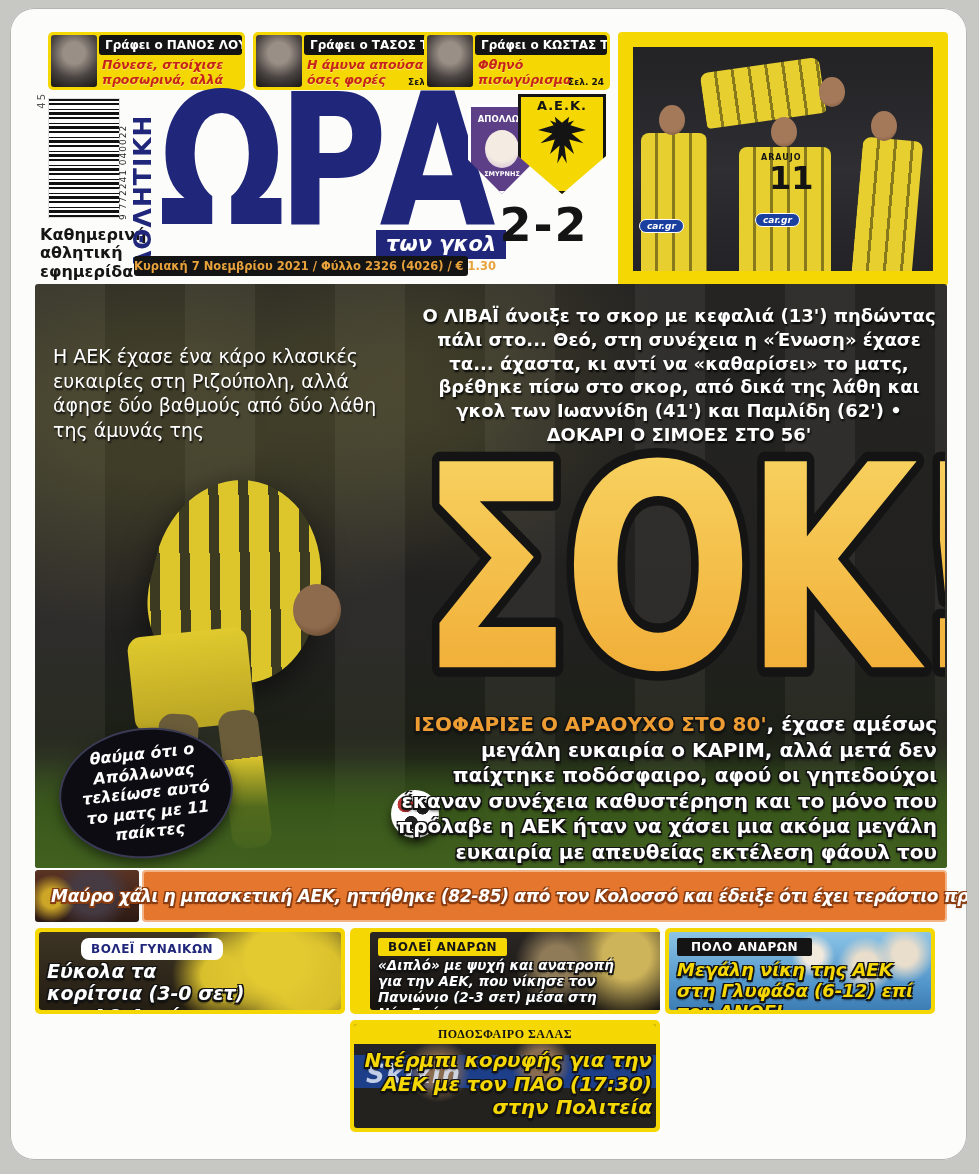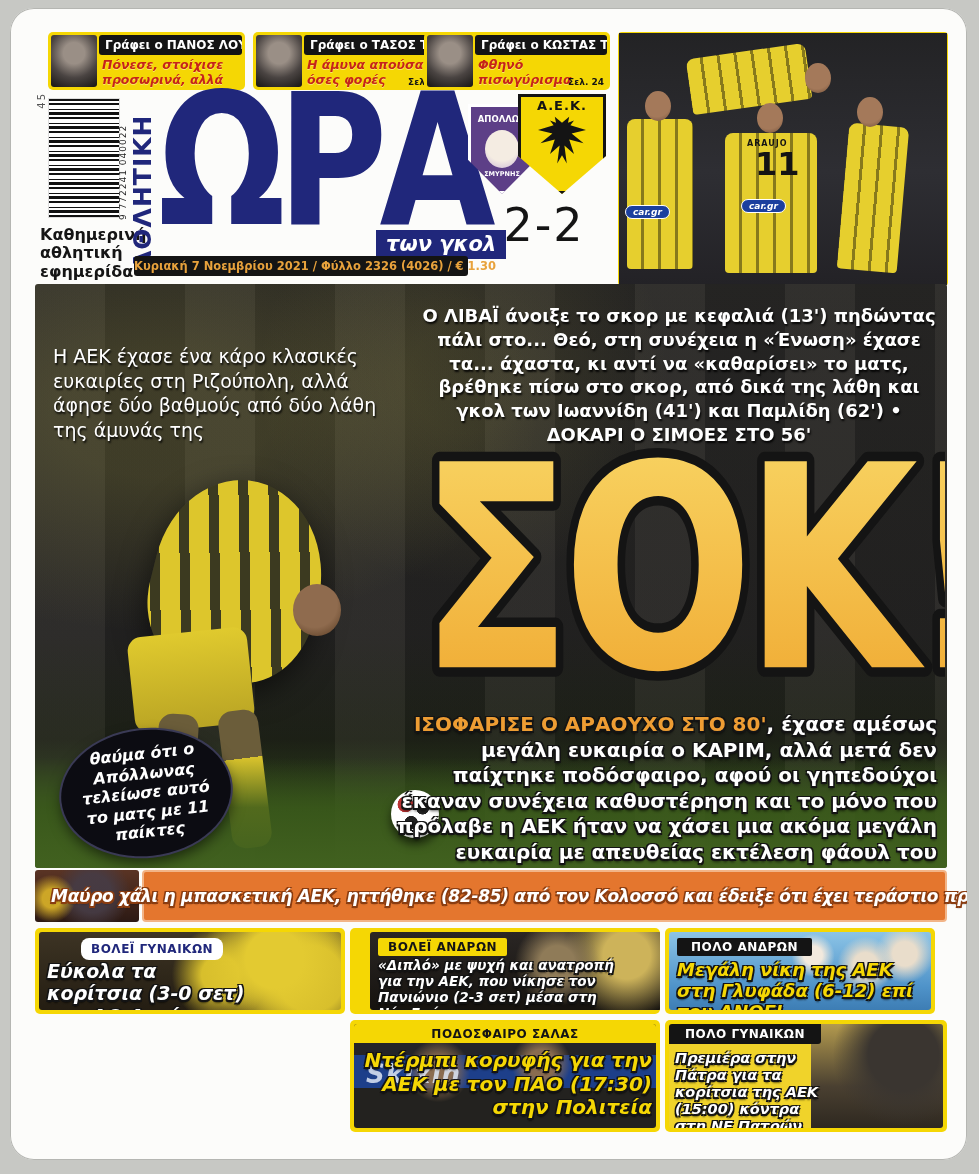--- a/index.html
+++ b/index.html
@@ -49,25 +49,25 @@
       border-radius:50%; background:radial-gradient(circle at 50% 40%, #f4ece2 0 55%, #cbb7d8 100%); }
   .shield.apollon .nm { position:absolute; width:100%; text-align:center; color:#fff; font-weight:bold; }
   .shield.apollon .nm.a { top:10px; font-size:8.5px; }
   .shield.apollon .nm.b { top:66px; font-size:6.5px; }
   .shield.aek { left:56px; top:4px; width:88px; height:100px; background:#f5d704;
       box-shadow:0 0 0 3px #141414 inset; z-index:2; }
   .shield.aek .nm { position:absolute; top:4px; width:100%; text-align:center; color:#141414;
       font-size:13px; font-weight:800; letter-spacing:1px; }
   .shield.aek svg { position:absolute; left:14px; top:18px; }
   .scoreline { position:absolute; left:0; top:108px; width:164px; text-align:center; font-size:46px;
-      font-weight:400; color:#141414; letter-spacing:2px; }
+      font-weight:700; color:#141414; letter-spacing:2px; }
 
   
   .photo-top { position:absolute; left:608px; top:24px; width:330px; height:254px; background:#f5d704;
-      border-radius:4px; padding:1px; }
+      border-radius:4px; padding:15px; }
   .photo-top .inner { position:relative; width:100%; height:100%; overflow:hidden;
       background:linear-gradient(180deg,#232325 0%, #2e2e33 55%, #232226 100%); }
   .p-jersey { position:absolute; border-radius:8px 8px 4px 4px;
       background:repeating-linear-gradient(90deg,#e6cf2e 0 14px, #87791c 14px 17px); }
   .p-head { position:absolute; width:26px; height:30px; border-radius:50%;
       background:radial-gradient(circle at 45% 40%, #a4795a 0 60%, #6d4c36 100%); }
   .sponsor-pill { position:absolute; background:#1b3f9e; color:#fff; font-size:9px; font-style:italic;
       font-weight:bold; border-radius:8px; padding:1px 7px; border:1px solid #fff; }
   .p-name { position:absolute; font-size:8px; font-weight:bold; color:#141414; letter-spacing:1px; }
   .p-num { position:absolute; font-size:32px; font-weight:900; color:#141414; }
@@ -290,25 +290,18 @@
   <div class="gbox" style="left:655px; top:920px; width:270px; height:86px;">
     <div class="ph ph-polo-m">
       <div class="cat black">ΠΟΛΟ ΑΝΔΡΩΝ</div>
       <div class="hdl yellow" style="position:absolute; left:8px; top:27px; width:240px; font-size:18px;">Μεγάλη νίκη της ΑΕΚ στη Γλυφάδα (6-12) επί του ΑΝΟΓ!</div>
     </div>
   </div>
 
   <div class="gbox" style="left:340px; top:1012px; width:310px; height:112px;">
     <div class="ph ph-futsal">
       <div class="banner-txt">Skixin</div>
-      <div class="cat bar" style="background:#f5d704;">ΠΟΔΟΣΦΑΙΡΟ ΣΑΛΑΣ</div>
+      <div class="cat bar" style="background:#f5d704;font-family:Liberation Serif, serif;">ΠΟΔΟΣΦΑΙΡΟ ΣΑΛΑΣ</div>
       <div class="hdl yellow" style="position:absolute; left:4px; bottom:8px; width:294px; font-size:20px; text-align:right;">Ντέρμπι κορυφής για την ΑΕΚ με τον ΠΑΟ (17:30) στην Πολιτεία</div>
     </div>
   </div>
-  <div class="gbox" style="left:655px; top:1012px; width:282px; height:112px;">
-    <div class="ph" style="background:#f0d32a;">
-      <div class="ph ph-polo-w" style="position:absolute; right:0; top:0; width:48%; height:100%; border-radius:0;"></div>
-      <div class="cat black" style="left:0; top:0; border-radius:0 0 3px 0; padding:3px 16px;">ΠΟΛΟ ΓΥΝΑΙΚΩΝ</div>
-      <div class="hdl white" style="position:absolute; left:6px; top:26px; width:160px; font-size:14.5px;">Πρεμιέρα στην Πάτρα για τα κορίτσια της ΑΕΚ (15:00) κόντρα στη ΝΕ Πατρών</div>
-    </div>
-  </div>
 
 </div>
 
 </body></html>

